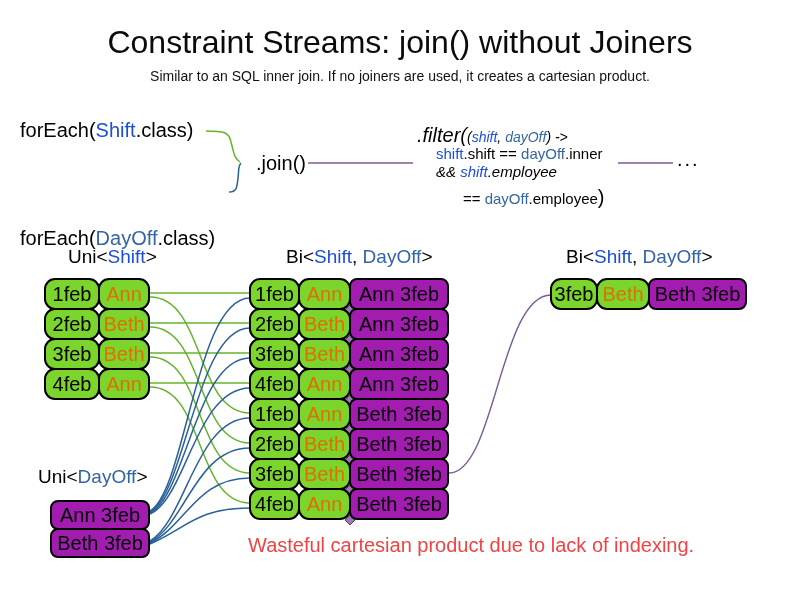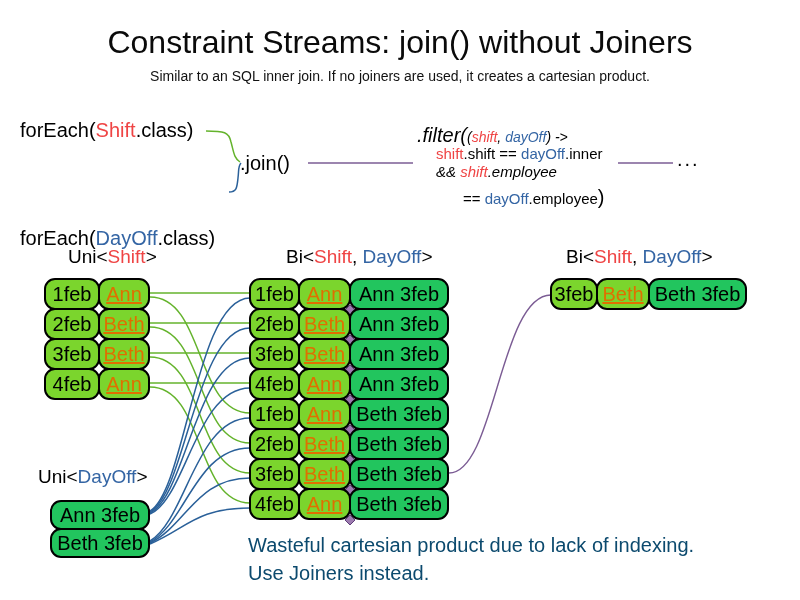--- a/index.html
+++ b/index.html
@@ -10,31 +10,31 @@
   .abs{position:absolute;}
   #connector-layer{left:0;top:0;z-index:1;}
   .box-row{position:absolute;display:flex;z-index:2;}
   .cell{
     box-sizing:border-box;border:2px solid #000;border-radius:8px;
     display:flex;align-items:center;justify-content:center;
     font-size:20px;height:100%;background:#fff;white-space:nowrap;
   }
   .cell + .cell{margin-left:-2px;}
   .green-cell{background:#7bd52d;border-radius:11px;}
-  .blue-cell{background:#22c55e;border-radius:11px;}
-  .orange-txt{color:#e06f00;text-decoration:underline;}
+  .blue-cell{background:#a21caf;}
+  .orange-txt{color:#e06f00;}
   .title{left:0;right:0;top:24px;text-align:center;font-size:32px;color:#0a0a0a;z-index:2;}
   .subtitle{left:0;right:0;top:68px;text-align:center;font-size:14px;color:#111;z-index:2;}
   .code{font-size:20px;z-index:2;white-space:nowrap;}
   .code-small{font-size:14px;}
   .code-mid{font-size:15px;}
-  .tok-green{color:#ef4444;}
+  .tok-green{color:#1d4ed8;}
   .tok-blue{color:#3465a4;}
   .col-label{font-size:19px;z-index:2;white-space:nowrap;}
-  .note{left:248px;top:531px;font-size:20px;line-height:28px;color:#0c4a6e;z-index:2;}
+  .note{left:248px;top:531px;font-size:20px;line-height:28px;color:#ef4444;z-index:2;}
 </style>
 </head>
 <body>
 
 <svg id="connector-layer" class="abs" width="800" height="600" viewBox="0 0 800 600">
 
   <g fill="none">
     <path stroke="#64b32c" stroke-width="1.5" d="M206 131 C224 131 229 132 231 142 C234 153 234 158 240 162"></path>
     <path stroke="#2a6099" stroke-width="1.5" d="M229 192 C237 192 237 187 238 178 C239 170 238 166 241 163"></path>
   </g>
@@ -80,21 +80,21 @@
   </g>
 </svg>
 
 <div class="abs title">Constraint Streams: join() without Joiners</div>
 <div class="abs subtitle">Similar to an SQL inner join. If no joiners are used, it creates a cartesian product.</div>
 
 <div class="abs code" style="left:20px;top:119px;"><span>forEach(</span><span class="tok-green">Shift</span><span>.class)</span></div>
 
 <div class="abs code" style="left:20px;top:180px;margin-top:47px;"><span>forEach(</span><span class="tok-blue">DayOff</span><span>.class)</span></div>
 
-<div class="abs code" style="left:240px;top:152px;text-align:center;">.join()</div>
+<div class="abs code" style="left:256px;top:152px;text-align:center;">.join()</div>
 
 <div class="abs code" style="left:417px;top:124px;font-style:italic;"><span>.filter(</span><span class="code-small">(</span><span class="code-small tok-green">shift</span><span class="code-small">, </span><span class="code-small tok-blue">dayOff</span><span class="code-small">) -&gt;</span></div>
 
 <div class="abs code code-mid" style="left:436px;top:145px;"><span class="tok-green">shift</span><span>.shift == </span><span class="tok-blue">dayOff</span><span>.inner</span></div>
 
 <div class="abs code code-mid" style="left:436px;top:163px;font-style:italic;"><span>&amp;&amp; </span><span class="tok-green">shift</span><span>.employee</span></div>
 
 <div class="abs code code-mid" style="left:463px;top:186px;"><span>== </span><span class="tok-blue">dayOff</span><span>.employee</span><span style="font-size:20px;">)</span></div>
 
 <div class="abs code" style="left:677px;top:148px;letter-spacing:2px;">...</div>
@@ -173,14 +173,13 @@
 
 <div class="box-row" style="left:50px;top:500px;width:100px;height:30px;">
     <div class="cell blue-cell" style="width:100px;">Ann 3feb</div>
   </div>
 <div class="box-row" style="left:50px;top:528px;width:100px;height:30px;">
     <div class="cell blue-cell" style="width:100px;">Beth 3feb</div>
   </div>
 
 <div class="abs note">
   <div>Wasteful cartesian product due to lack of indexing.</div>
-  <div>Use Joiners instead.</div>
 </div>
 
 </body></html>

